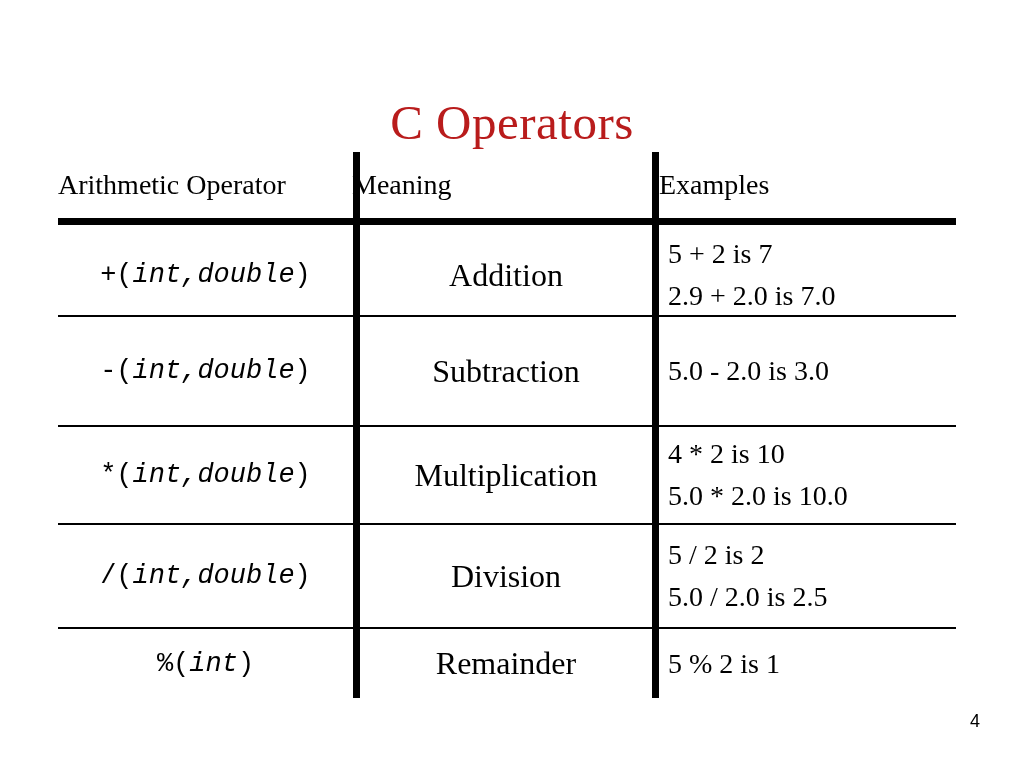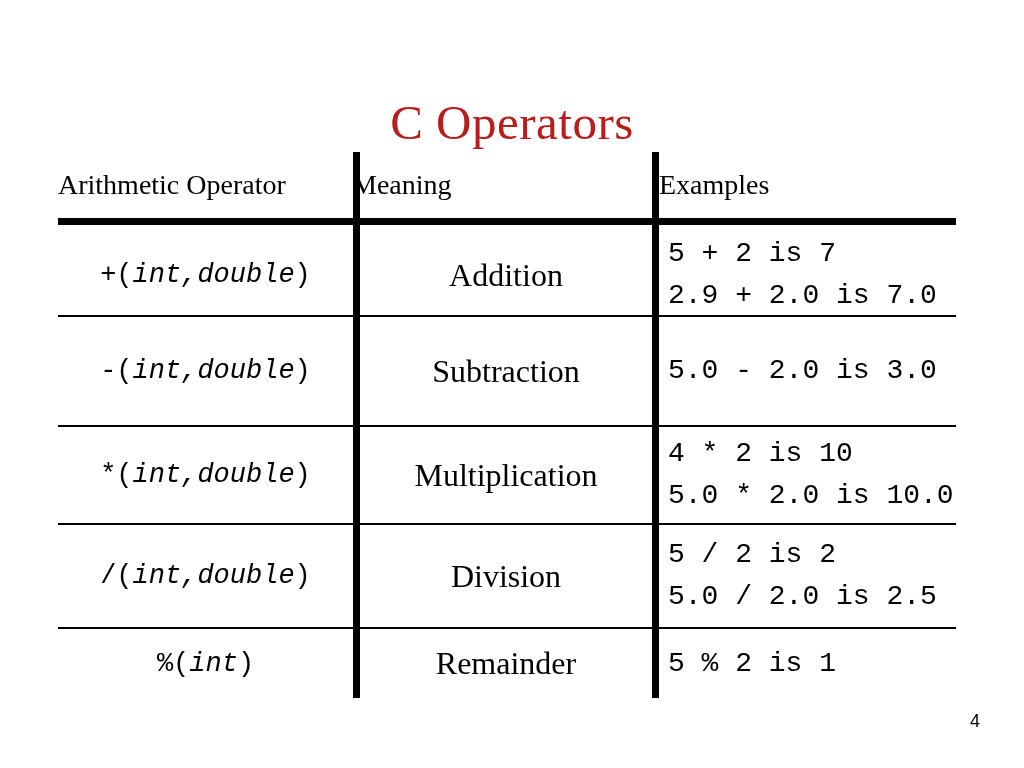--- a/index.html
+++ b/index.html
@@ -129,21 +129,20 @@
     justify-content: flex-start;
     padding-left: 9px;
     font-size: 28px;
   }
   .ex-lines {
     display: flex;
     flex-direction: column;
     justify-content: center;
     line-height: 42px;
     white-space: nowrap;
-    font-family: Liberation Mono, monospace;
   }
 
   
   .page-number {
     position: absolute;
     right: 44px;
     bottom: 36px;
     font-family: "Liberation Sans", "DejaVu Sans", sans-serif;
     font-size: 18px;
     color: #000000;

